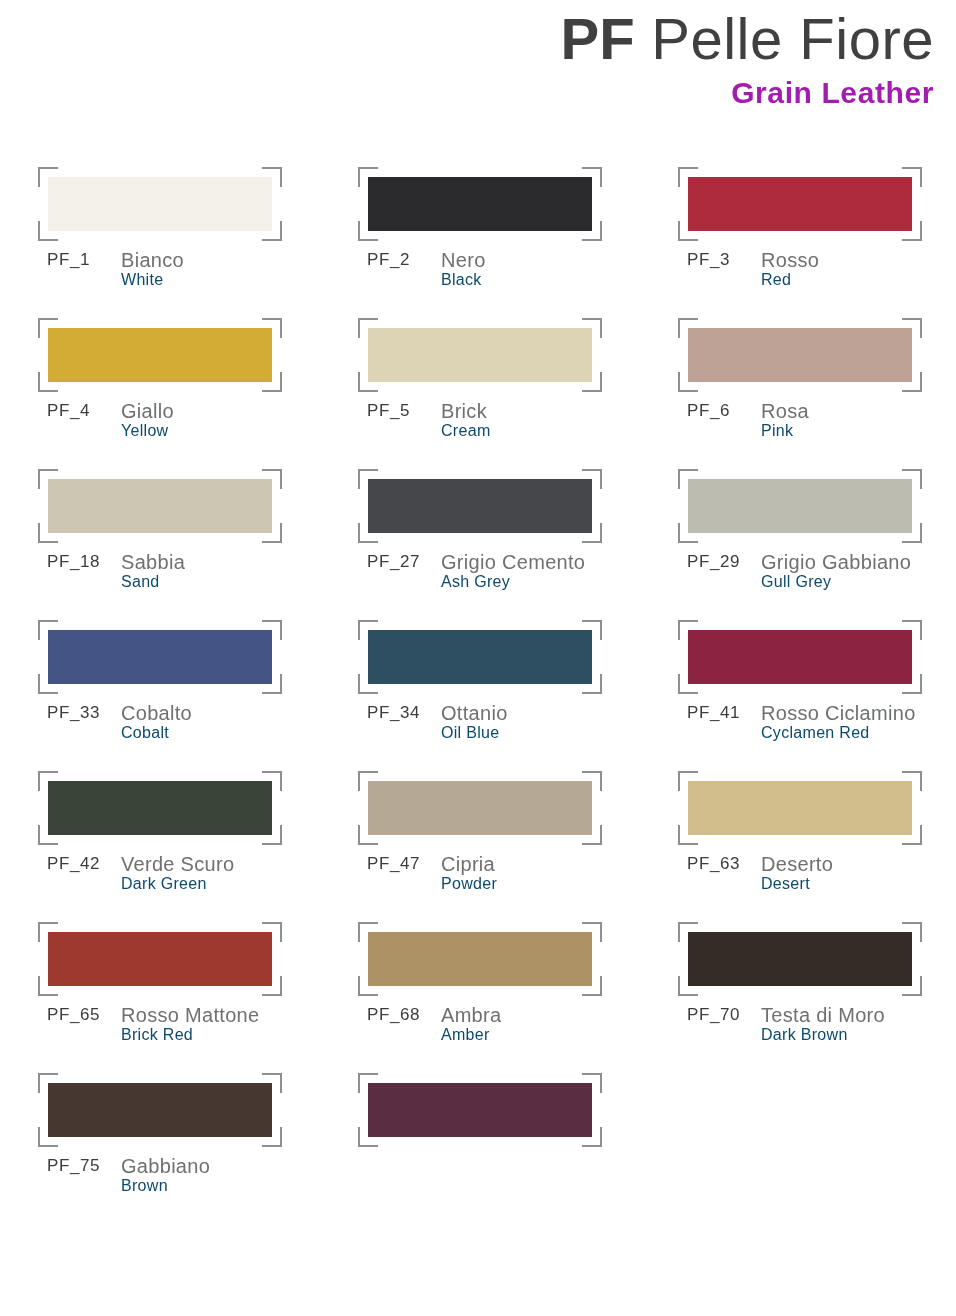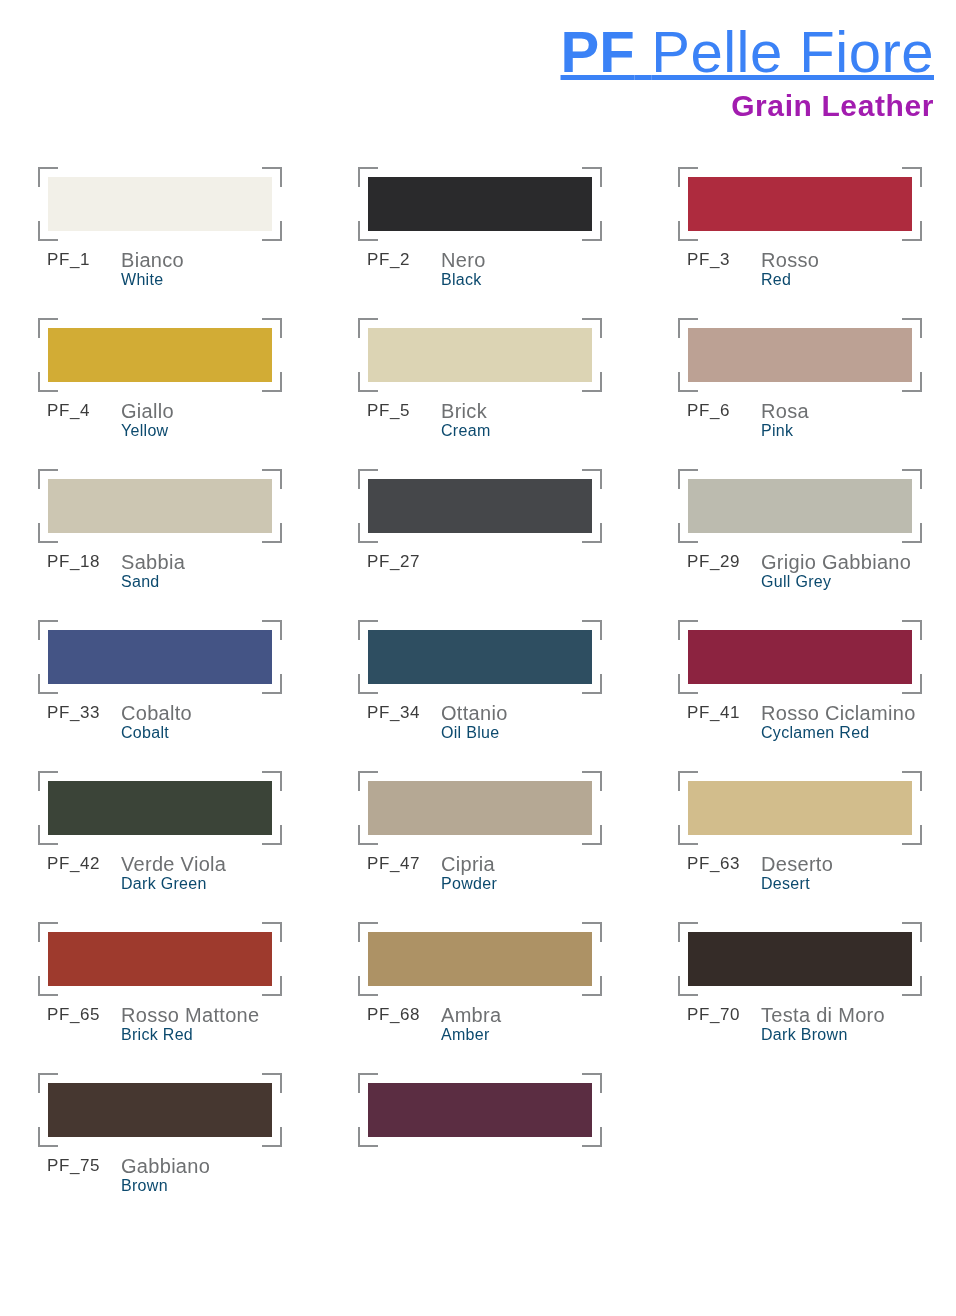--- a/index.html
+++ b/index.html
@@ -19,26 +19,25 @@
   .header {
     position: absolute;
     top: 0;
     right: 22px;
     width: 700px;
     text-align: right;
   }
   .brand-title {
     font-size: 58px;
     line-height: 1.05;
-    color: #3b82f6;
+    color: #404040;
     letter-spacing: 0.5px;
     font-weight: 300;
-    margin-top: 22px;
+    margin-top: 9px;
     white-space: nowrap;
-    text-decoration: underline;
   }
   .brand-title .brand-abbr {
     font-weight: 700;
     letter-spacing: 0px;
   }
   .brand-subtitle {
     font-size: 30px;
     line-height: 1.1;
     color: #a21caf;
     font-weight: 700;
@@ -261,20 +260,24 @@
     <div class="swatch-cell">
       <div class="chip-wrap">
         <div class="chip" style="background: rgb(69, 71, 74);"></div>
         <span class="corner tl"></span>
         <span class="corner tr"></span>
         <span class="corner bl"></span>
         <span class="corner br"></span>
       </div>
       <div class="labels">
         <div class="code">PF_27</div>
+        <div class="names">
+          <div class="name-it">Grigio Cemento</div>
+          <div class="name-en">Ash Grey</div>
+        </div>
       </div>
     </div>
     <div class="swatch-cell">
       <div class="chip-wrap">
         <div class="chip" style="background: rgb(188, 187, 175);"></div>
         <span class="corner tl"></span>
         <span class="corner tr"></span>
         <span class="corner bl"></span>
         <span class="corner br"></span>
       </div>
@@ -338,21 +341,21 @@
       <div class="chip-wrap">
         <div class="chip" style="background: rgb(59, 68, 56);"></div>
         <span class="corner tl"></span>
         <span class="corner tr"></span>
         <span class="corner bl"></span>
         <span class="corner br"></span>
       </div>
       <div class="labels">
         <div class="code">PF_42</div>
         <div class="names">
-          <div class="name-it">Verde Viola</div>
+          <div class="name-it">Verde Scuro</div>
           <div class="name-en">Dark Green</div>
         </div>
       </div>
     </div>
     <div class="swatch-cell">
       <div class="chip-wrap">
         <div class="chip" style="background: rgb(181, 168, 148);"></div>
         <span class="corner tl"></span>
         <span class="corner tr"></span>
         <span class="corner bl"></span>

